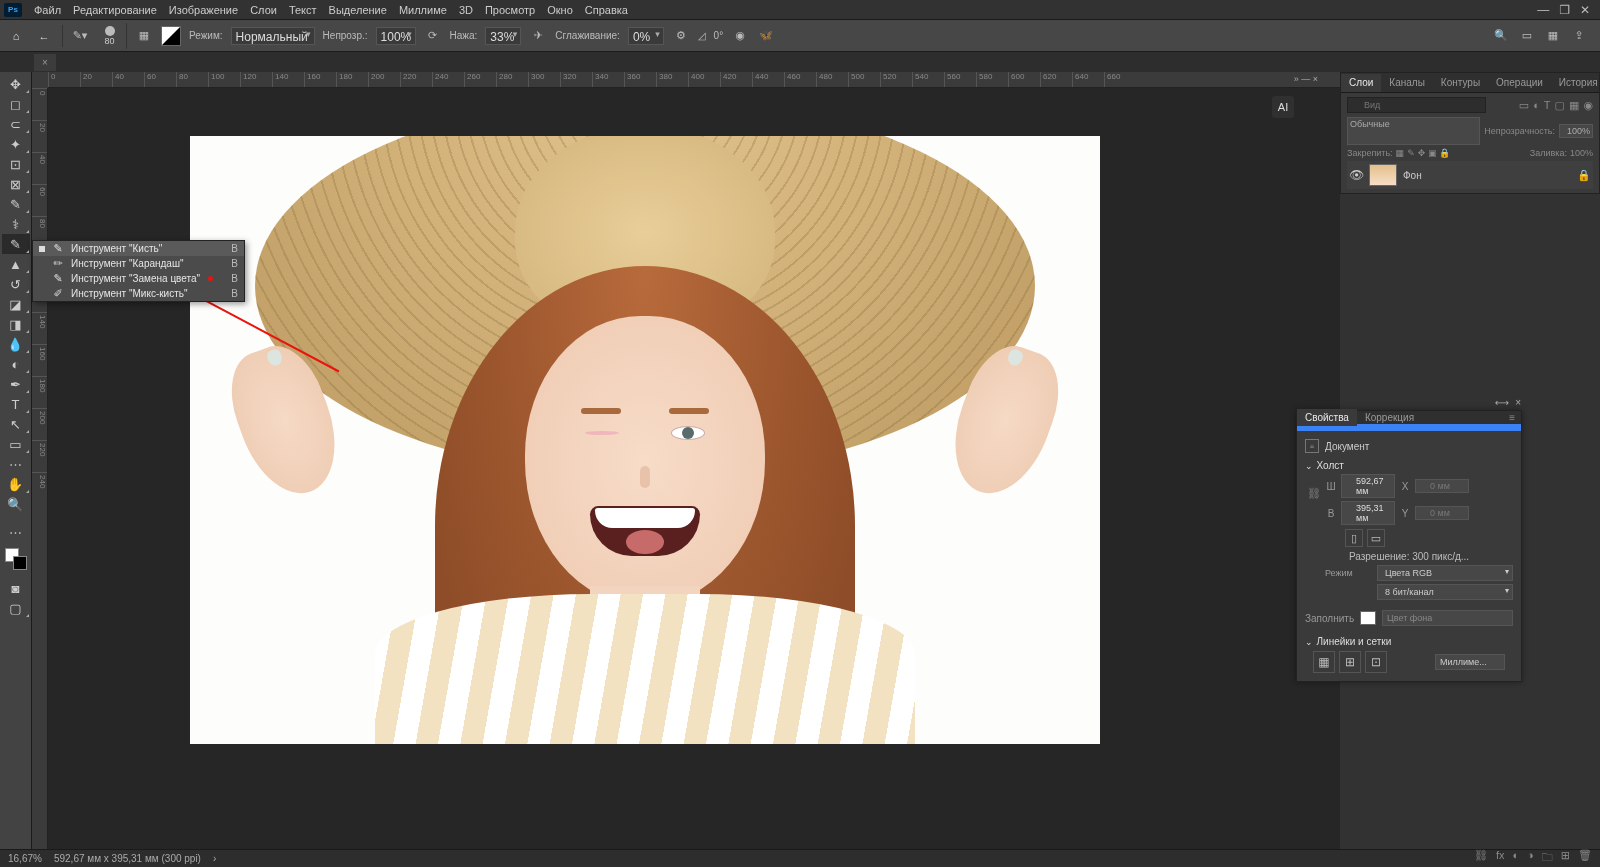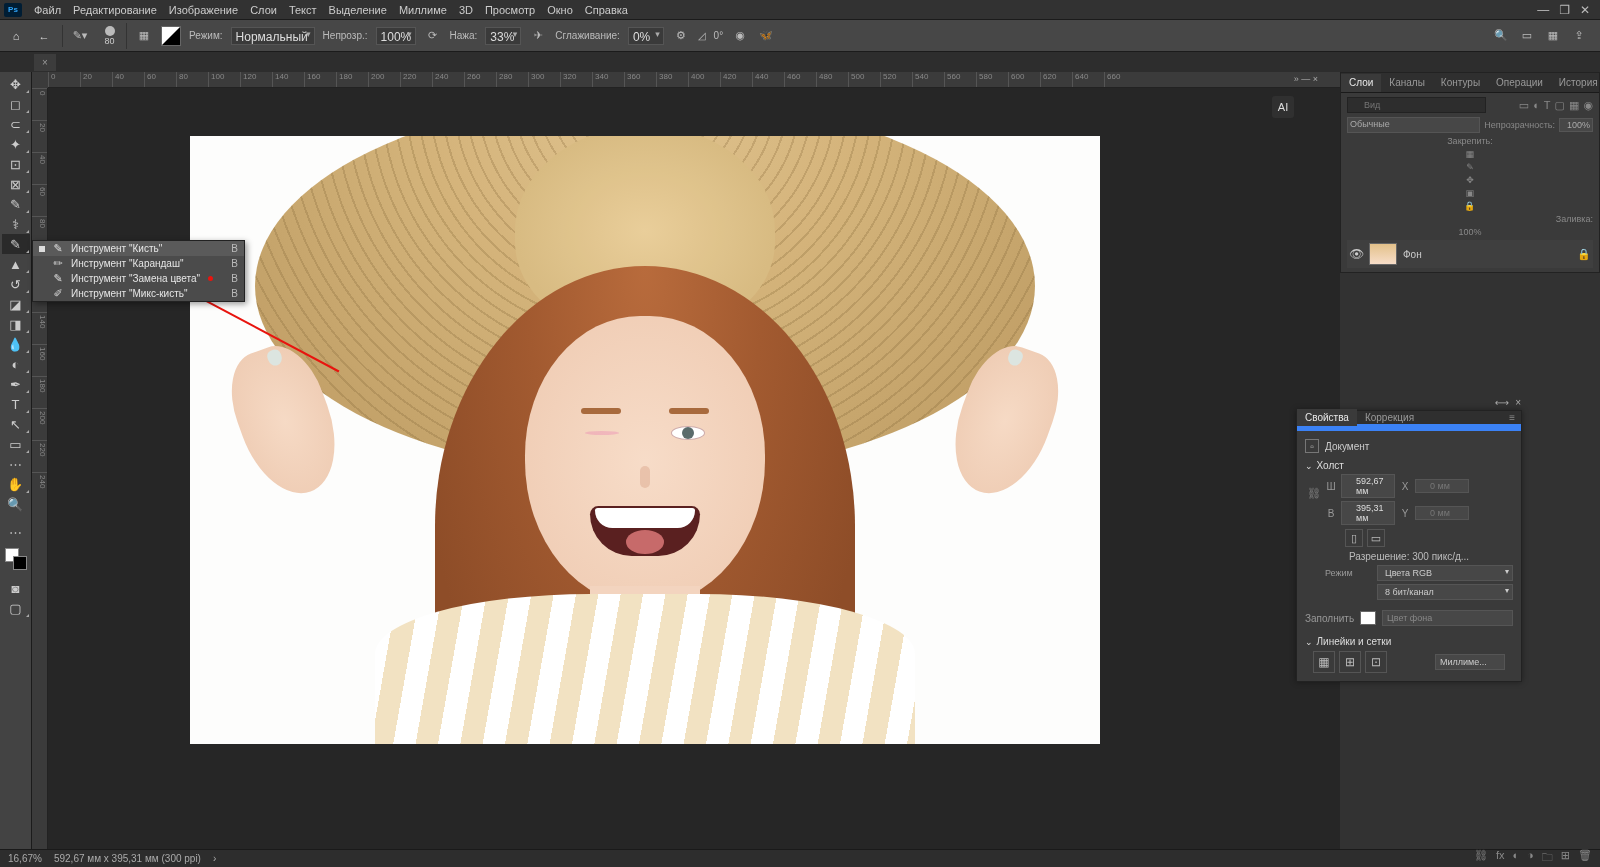--- a/index.html
+++ b/index.html
@@ -96,24 +96,24 @@
 .panel { background: #3a3a3a; border: 1px solid #222; margin-bottom: 4px; font-size: 10px; color: #ccc; }
 .panel .tabs { display: flex; background: #2f2f2f; border-bottom: 1px solid #1a1a1a; height: 20px; align-items: center; }
 .panel .tabs .ptab { padding: 3px 8px; color: #999; cursor: pointer; }
 .panel .tabs .ptab.act { background: #3a3a3a; color: #e8e8e8; border-bottom: 1px solid #3a3a3a; }
 .panel .body { padding: 4px 6px; }
 .panel .search { display: flex; gap: 4px; align-items: center; margin-bottom: 4px; }
 .panel .search input { flex: 0 0 86px; background: #2d2d2d; border: 1px solid #222; color: #999; font-size: 9px; padding: 2px 4px 2px 16px; }
 .panel .search .icos { margin-left: auto; display: flex; gap: 4px; color: #888; font-size: 11px; }
 .panel .search .icos span { cursor: pointer; }
 .panel .row-sel { display: flex; align-items: center; gap: 4px; margin-bottom: 3px; }
-.panel .row-sel select, .panel .row-sel .fs { background: #474747; border: 1px solid #555; color: #aaa; font-size: 9px; padding: 1px 2px; flex: 1; height: 16px; }
+.panel .row-sel select, .panel .row-sel .fs { background: #474747; border: 1px solid #555; color: #aaa; font-size: 9px; padding: 1px 2px; flex: 1; height: 28px; }
 .panel .row-sel .lbl2 { color: #888; font-size: 9px; }
 .panel .row-sel .num { width: 34px; text-align: right; background: #474747; border: 1px solid #555; color: #aaa; font-size: 9px; padding: 1px 2px; }
-.panel .lock-row { display: flex; align-items: center; gap: 3px; color: #888; font-size: 9px; margin-bottom: 3px; flex-direction: column; }
+.panel .lock-row { display: flex; align-items: center; gap: 3px; color: #888; font-size: 9px; margin-bottom: 3px; }
 .layer { display: flex; align-items: center; gap: 6px; padding: 3px 2px; background: #3f3f3f; }
 .layer .eye { position: static; width: 14px; height: auto; background: none; border: none; color: #ccc; font-size: 12px; }
 .layer .thumb { width: 28px; height: 22px; background: linear-gradient(#e3c18a,#f7ddc8); border: 1px solid #666; }
 .layer .lock { margin-left: auto; color: #aaa; font-size: 11px; }
 
 
 .prop-panel { position: absolute; right: 78px; top: 410px; width: 226px; background: #3a3a3a; border: 1px solid #222; box-shadow: 0 0 6px rgba(0,0,0,.4); font-size: 10px; color: #ccc; }
 .prop-panel .hdrow { position: absolute; top: -14px; right: 0; color: #aaa; font-size: 10px; display: flex; gap: 6px; }
 .prop-panel .sec { padding: 4px 8px; }
 .prop-panel .sec h4 { font-size: 10px; font-weight: normal; color: #ddd; display: flex; align-items: center; gap: 4px; margin: 3px 0; }

